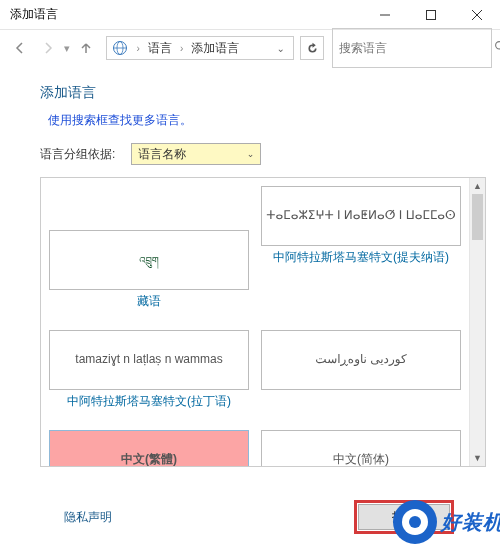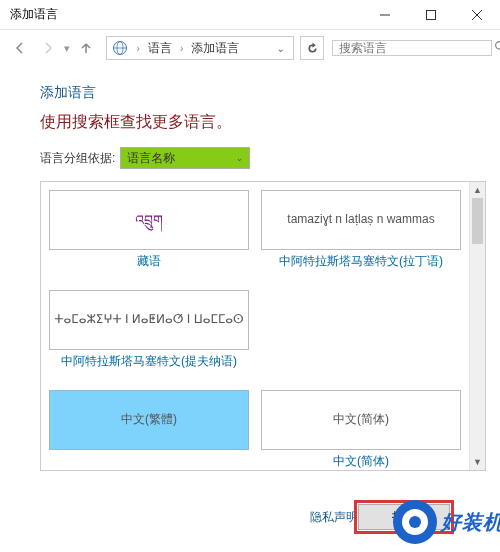--- a/index.html
+++ b/index.html
@@ -13,44 +13,44 @@
     
     .navbar { height: 36px; display: flex; align-items: center; padding: 0 8px; gap: 4px; }
     .nav-arrow { width: 24px; height: 24px; display: flex; align-items: center; justify-content: center; color: #999; }
     .nav-sep { color: #999; font-size: 11px; }
     .nav-chev { color: #888; font-size: 10px; padding: 0 2px;}
     .globe-icon { width: 18px; height: 18px; display: flex; align-items: center; justify-content: center; }
     .breadcrumb { display: flex; align-items: center; gap: 6px; font-size: 12px; color: #333; flex: 1; border: 1px solid #ccc; height: 24px; padding: 0 4px; margin-left: 4px;}
     .breadcrumb .spacer { flex: 1; }
     .bc-drop { color: #666; font-size: 10px; padding-right: 4px; }
     .refresh-box { width: 24px; height: 24px; border: 1px solid #ccc; display: flex; align-items: center; justify-content: center; margin-left: 2px; color: #444;}
-    .search-box { width: 160px; height: 16px; border: 1px solid #ccc; display: flex; align-items: center; margin-left: 4px; padding: 0 6px; }
+    .search-box { width: 160px; height: 40px; border: 1px solid #ccc; display: flex; align-items: center; margin-left: 4px; padding: 0 6px; }
     .search-box input { border: none; outline: none; font-size: 12px; color: #777; flex: 1; background: transparent; }
     .search-box .sicon { color: #777; }
     
     .content { padding: 18px 14px 0 40px; height: 420px; position: relative; }
     .page-title { font-size: 14px; color: #1a5a8a; font-weight: normal; margin-bottom: 10px; }
-    .page-sub { font-size: 16px; color: #7f1d1d; margin-bottom: 14px; }
-    .group-row { display: flex; align-items: center; gap: 5px; font-size: 12px; color: #333; margin-bottom: 12px; }
-    .dropdown { border: 1px solid #adadad; height: 22px; width: 130px; display: flex; align-items: center; padding: 0 6px; font-size: 12px; justify-content: space-between; background: #84cc16; }
+    .page-sub { font-size: 12px; color: #1d4ed8; margin-bottom: 14px; margin-left: 8px; }
+    .group-row { display: flex; align-items: center; gap: 16px; font-size: 12px; color: #333; margin-bottom: 12px; }
+    .dropdown { border: 1px solid #adadad; height: 22px; width: 130px; display: flex; align-items: center; padding: 0 6px; font-size: 12px; justify-content: space-between; background: #fef9c3; }
     .dd-chev { font-size: 9px; color: #555; }
     
     .lang-grid-wrap { border: 1px solid #ccc; height: 290px; display: flex; }
     .lang-grid { flex: 1; padding: 8px; display: grid; grid-template-columns: 1fr 1fr; gap: 8px 12px; align-content: start; overflow: hidden;}
     .scrollbar { width: 16px; background: #f0f0f0; border-left: 1px solid #e5e5e5; position: relative; }
     .sb-arrow { height: 16px; display: flex; align-items: center; justify-content: center; color: #666; font-size: 9px; }
     .sb-thumb { position: absolute; top: 16px; left: 2px; right: 2px; height: 46px; background: #cdcdcd; }
     
     .lang-item { text-align: center; }
     .lang-tile { border: 1px solid #bbb; height: 60px; display: flex; flex-direction: column; align-items: center; justify-content: center; font-size: 12px; color: #555; line-height: 1.3; padding: 4px; background: #fff; }
-    .lang-item.selected .lang-tile { background: #7dd3fc; border-color: #8fb9d8; }
+    .lang-item.selected .lang-tile { background: #fca5a5; border-color: #8fb9d8; font-weight: bold; }
     .lang-caption { font-size: 12px; color: #0369a1; margin-top: 4px; line-height: 1.2; min-height: 28px; display: flex; align-items: flex-start; justify-content: center; }
-    .native-tibetan { font-size: 14px; color: #701a75; }
+    .native-tibetan { font-size: 10px; color: #14532d; margin-top: 44px; }
     
-    .footer { position: absolute; left: 16px; right: 0; bottom: 22px; display: flex; align-items: center; padding: 0 24px 0 48px; text-align: right; }
+    .footer { position: absolute; left: 16px; right: 0; bottom: 22px; display: flex; align-items: center; padding: 0 24px 0 48px; }
     .privacy-link { font-size: 12px; color: #1a5a8a; flex: 1; }
     .open-btn { width: 92px; height: 26px; border: 1px solid #adadad; background: #e1e1e1; font-size: 12px; display: flex; align-items: center; justify-content: center; outline: 3px solid #d43a3a; outline-offset: 1px; margin-right: 26px;}
     
     .watermark { position: absolute; right: -4px; bottom: 8px; display: flex; align-items: center; gap: 4px; }
     .wm-circle { width: 44px; height: 44px; border-radius: 50%; background: #1b63c9; display: flex; align-items: center; justify-content: center; }
     .wm-inner { width: 26px; height: 26px; border-radius: 50%; background: #fff; display: flex; align-items: center; justify-content: center;}
     .wm-dot { width: 12px; height: 12px; border-radius: 50%; background: #1b63c9;}
     .wm-text { font-size: 20px; font-weight: bold; font-style: italic; color: #1b63c9; letter-spacing: 1px; }
   </style>
 </head>
@@ -137,28 +137,29 @@
     </div>
   </div>
 
   <div class="lang-grid-wrap">
     <div class="lang-grid" id="lang-grid">
         <div class="lang-item">
           <div class="lang-tile native-tibetan">འབྲུག</div>
           <div class="lang-caption">藏语</div>
         </div>
         <div class="lang-item">
+          <div class="lang-tile">ⵜⴰⵎⴰⵣⵉⵖⵜ ⵏ ⵍⴰⵟⵍⴰⵚ ⵏ ⵡⴰⵎⵎⴰⵙ</div>
+          <div class="lang-caption">中阿特拉斯塔马塞特文(提夫纳语)</div>
+        </div>
+        <div class="lang-item">
           <div class="lang-tile">tamaziɣt n laṭlaṣ n wammas</div>
           <div class="lang-caption">中阿特拉斯塔马塞特文(拉丁语)</div>
         </div>
         <div class="lang-item">
-          <div class="lang-tile">ⵜⴰⵎⴰⵣⵉⵖⵜ ⵏ ⵍⴰⵟⵍⴰⵚ ⵏ ⵡⴰⵎⵎⴰⵙ</div>
-          <div class="lang-caption">中阿特拉斯塔马塞特文(提夫纳语)</div>
-        </div>
-        <div class="lang-item">
+          <div class="lang-tile">کوردیی ناوەڕاست</div>
         </div>
         <div class="lang-item selected">
           <div class="lang-tile">中文(繁體)</div>
         </div>
         <div class="lang-item">
           <div class="lang-tile">中文(简体)</div>
           <div class="lang-caption">中文(简体)</div>
         </div>
       </div>
     <div class="scrollbar">

